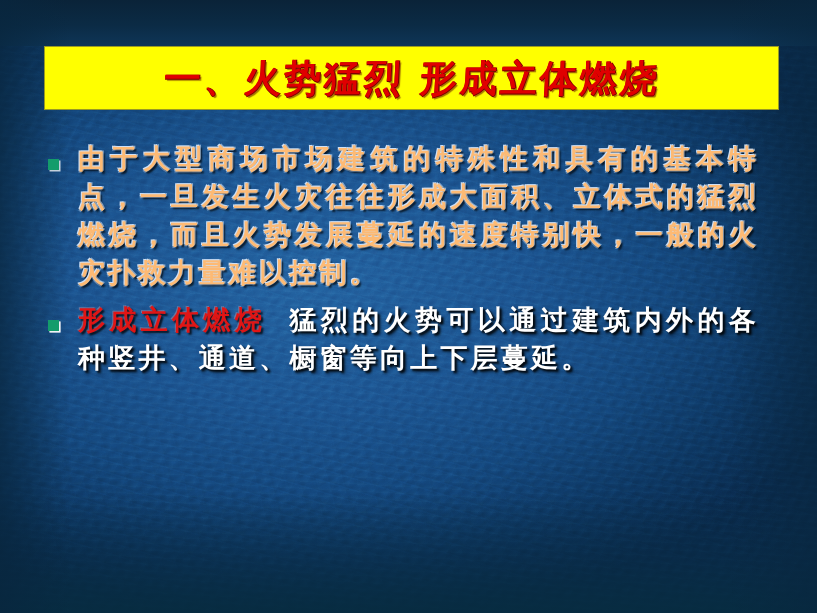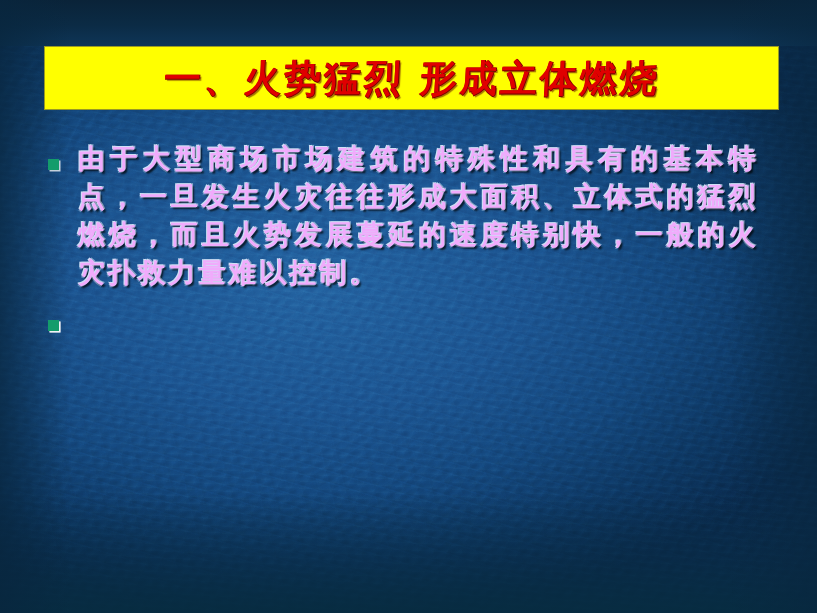--- a/index.html
+++ b/index.html
@@ -127,21 +127,21 @@
     font-size: 27px;
     line-height: 38px;
     font-weight: bold;
     letter-spacing: 3.2px;
     text-align: justify;
     text-align-last: left;
     margin: 0;
     word-break: break-all;
   }
   .txt-blue {
-    color: #f0abfc;
+    color: #fdba74;
     text-shadow:
       -1px -1px 0 #cfe0f5,
        1px -1px 0 rgba(210,226,245,0.6),
       -1px  1px 0 rgba(210,226,245,0.4),
        2px  2px 2px rgba(0,0,0,0.75);
   }
   .txt-white {
     color: #ffffff;
     text-shadow:
        2px 2px 2px rgba(0,0,0,0.85),
@@ -179,16 +179,17 @@
       <p class="bullet-para"><span class="txt-blue">由于大型商场市场建筑的特殊性和具有的基本特点，一旦发生火灾往往形成大面积、立体式的猛烈燃烧，而且火势发展蔓延的速度特别快，一般的火灾扑救力量难以控制。</span></p>
     </div>
 
 
     <div class="bullet-row">
       <span class="bullet-marker"></span>
     </div>
 
     <div class="bullet-row">
       <span class="bullet-marker"></span>
+      <p class="bullet-para"><span class="txt-red">形成立体燃烧</span><span class="kw-gap"></span><span class="txt-white">猛烈的火势可以通过建筑内外的各种竖井、通道、橱窗等向上下层蔓延。</span></p>
     </div>
 
   </div>
 </div>
 
 </body></html>

